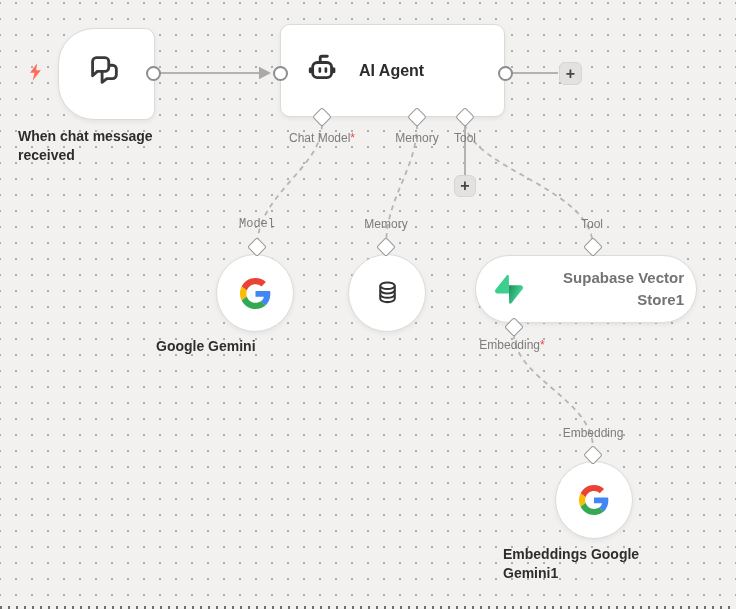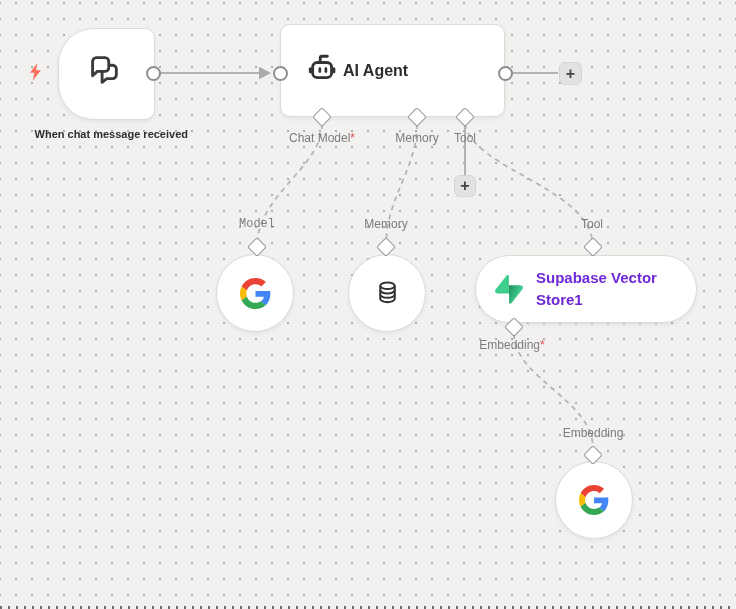--- a/index.html
+++ b/index.html
@@ -12,45 +12,45 @@
     color:#2d2d2d;
   }
   #wires{position:absolute;left:0;top:0;z-index:1;}
   .node{
     position:absolute;background:#fff;border:1px solid #dbdbd8;
     box-shadow:0 2px 4px rgba(60,60,60,.07);z-index:2;
   }
   .trigger-node{left:58px;top:28px;width:95px;height:90px;border-radius:36px 10px 10px 36px;}
   .trigger-node svg{position:absolute;left:26px;top:22px;}
   .agent-node{left:280px;top:24px;width:225px;height:93px;border-radius:10px;
-    display:flex;align-items:center;padding-left:24px;gap:0;box-sizing:border-box;}
+    display:flex;align-items:center;padding-left:24px;gap:16px;box-sizing:border-box;}
   .agent-title{font-size:16px;font-weight:700;color:#2c2c2c;}
   .round-node{width:76px;height:76px;border-radius:50%;display:flex;align-items:center;justify-content:center;}
   .gemini-node{left:216px;top:254px;}
   .memory-node{left:348px;top:254px;}
   .embeddings-node{left:555px;top:461px;}
   .pill-node{left:475px;top:255px;width:222px;height:68px;border-radius:34px;
     display:flex;align-items:center;padding-left:19px;gap:13px;box-sizing:border-box;}
-  .pill-title{font-size:15px;font-weight:700;line-height:1.45;width:148px;color:#6d28d9;}
+  .pill-title{font-size:15px;font-weight:700;line-height:1.45;width:148px;color:#737373;text-align:right;}
   .port-circle{
     position:absolute;width:15px;height:15px;box-sizing:border-box;border-radius:50%;
     background:#fff;border:2px solid #8e8e91;z-index:3;
   }
   .port-diamond{
     position:absolute;width:14px;height:14px;box-sizing:border-box;border-radius:2.5px;
     background:#fff;border:1.5px solid #97979a;transform:rotate(45deg);z-index:3;
   }
   .plus-btn{
     position:absolute;width:23px;height:23px;border-radius:6px;background:#e3e2e0;
     border:1px solid #d6d5d3;box-sizing:border-box;color:#454545;z-index:3;
     display:flex;align-items:center;justify-content:center;
     font-size:16px;font-weight:600;line-height:1;cursor:pointer;
   }
   .node-label{
-    position:absolute;text-align:right;font-size:11px;font-weight:600;
+    position:absolute;text-align:left;font-size:14px;font-weight:600;
     color:#2d2d2d;line-height:1.35;z-index:2;
   }
   .port-label{
     position:absolute;text-align:center;font-size:12px;color:#7c7c7c;z-index:2;white-space:nowrap;
   }
   .req{color:#e5484d;}
   .bolt{position:absolute;left:26px;top:61px;z-index:2;}
   .bottom-dots{
     position:absolute;left:0;right:0;bottom:0;height:3px;z-index:4;
     background:repeating-linear-gradient(90deg,#6f6f6f 0 2.5px,transparent 2.5px 8px);
@@ -121,20 +121,21 @@
   <div class="port-diamond" style="left:586px;top:240px;"></div>
 
   <div class="node round-node gemini-node">
     <svg width="31" height="31" viewBox="0 0 48 48">
       <path fill="#EA4335" d="M24 9.5c3.54 0 6.71 1.22 9.21 3.6l6.85-6.85C35.9 2.38 30.47 0 24 0 14.62 0 6.51 5.38 2.56 13.22l7.98 6.19C12.43 13.72 17.74 9.5 24 9.5z"></path>
       <path fill="#4285F4" d="M46.98 24.55c0-1.57-.15-3.09-.38-4.55H24v9.02h12.94c-.58 2.96-2.26 5.48-4.78 7.18l7.73 6c4.51-4.18 7.09-10.36 7.09-17.65z"></path>
       <path fill="#FBBC05" d="M10.53 28.59c-.48-1.45-.76-2.99-.76-4.59s.27-3.14.76-4.59l-7.98-6.19C.92 16.46 0 20.12 0 24c0 3.88.92 7.54 2.56 10.78l7.97-6.19z"></path>
       <path fill="#34A853" d="M24 48c6.48 0 11.93-2.13 15.89-5.81l-7.73-6c-2.15 1.45-4.92 2.3-8.16 2.3-6.26 0-11.57-4.22-13.47-9.91l-7.98 6.19C6.51 42.62 14.62 48 24 48z"></path>
     </svg>
   </div>
+  <div class="node-label" style="left:156px;top:337px;width:200px;">Google Gemini</div>
 
   <div class="node round-node memory-node">
     <svg width="29" height="30" viewBox="0 0 40 40">
       <ellipse cx="20" cy="10" rx="10" ry="4.6" fill="none" stroke="#333" stroke-width="2.8"></ellipse>
       <path d="M10 10 V28 a10 4.6 0 0 0 20 0 V10" fill="none" stroke="#333" stroke-width="2.8"></path>
       <path d="M10 16 a10 4.6 0 0 0 20 0" fill="none" stroke="#333" stroke-width="2.8"></path>
       <path d="M10 22 a10 4.6 0 0 0 20 0" fill="none" stroke="#333" stroke-width="2.8"></path>
     </svg>
   </div>
 
@@ -157,15 +158,16 @@
   <div class="port-label" style="left:533px;top:426px;width:120px;">Embedding</div>
   <div class="port-diamond" style="left:586px;top:448px;"></div>
   <div class="node round-node embeddings-node">
     <svg width="30" height="30" viewBox="0 0 48 48">
       <path fill="#EA4335" d="M24 9.5c3.54 0 6.71 1.22 9.21 3.6l6.85-6.85C35.9 2.38 30.47 0 24 0 14.62 0 6.51 5.38 2.56 13.22l7.98 6.19C12.43 13.72 17.74 9.5 24 9.5z"></path>
       <path fill="#4285F4" d="M46.98 24.55c0-1.57-.15-3.09-.38-4.55H24v9.02h12.94c-.58 2.96-2.26 5.48-4.78 7.18l7.73 6c4.51-4.18 7.09-10.36 7.09-17.65z"></path>
       <path fill="#FBBC05" d="M10.53 28.59c-.48-1.45-.76-2.99-.76-4.59s.27-3.14.76-4.59l-7.98-6.19C.92 16.46 0 20.12 0 24c0 3.88.92 7.54 2.56 10.78l7.97-6.19z"></path>
       <path fill="#34A853" d="M24 48c6.48 0 11.93-2.13 15.89-5.81l-7.73-6c-2.15 1.45-4.92 2.3-8.16 2.3-6.26 0-11.57-4.22-13.47-9.91l-7.98 6.19C6.51 42.62 14.62 48 24 48z"></path>
     </svg>
   </div>
+  <div class="node-label" style="left:503px;top:545px;width:180px;">Embeddings Google Gemini1</div>
 
   <div class="bottom-dots"></div>
 </div>
 
 </body></html>

